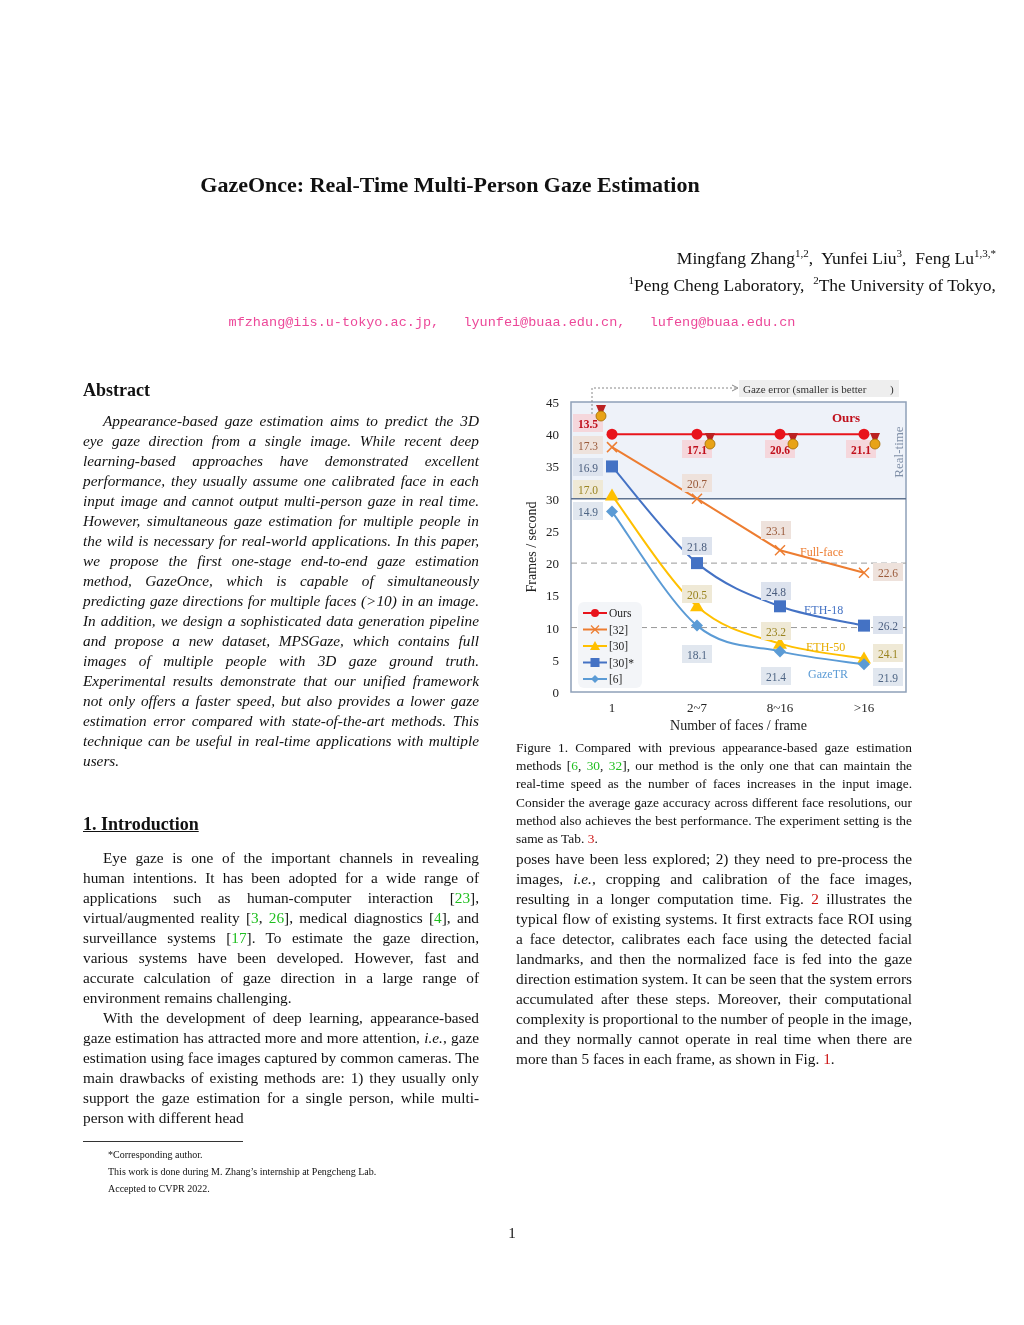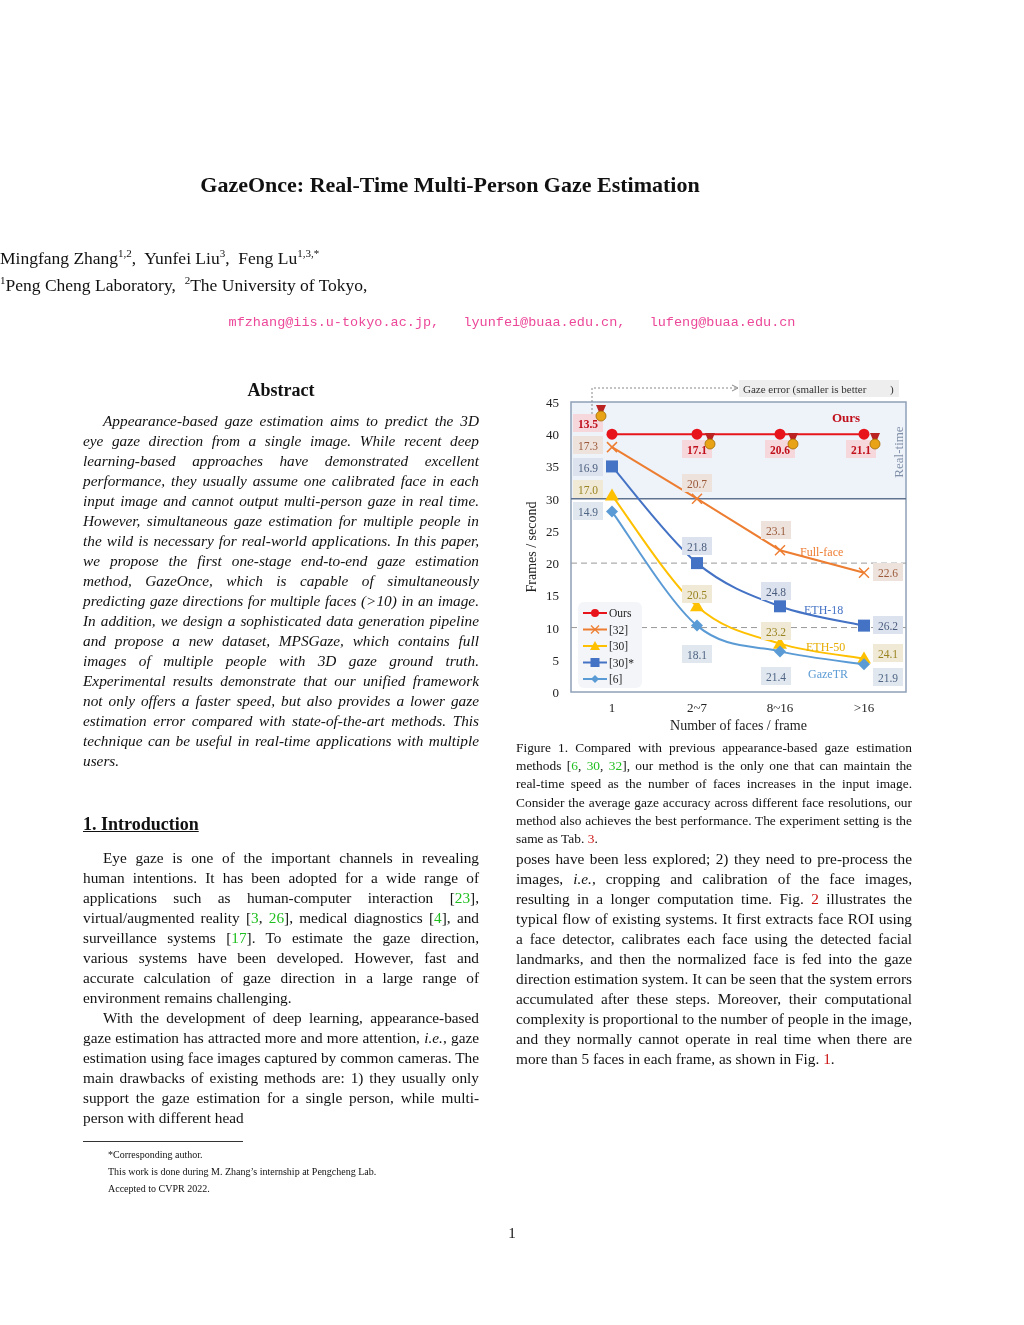--- a/index.html
+++ b/index.html
@@ -1,24 +1,24 @@
 <!DOCTYPE html>
 <html><head>
 <meta charset="utf-8">
 <style>
   html, body { margin: 0; padding: 0; background: #ffffff; }
   body { width: 1024px; height: 1325px; position: relative; font-family: "Liberation Serif", "DejaVu Serif", serif; color: #111; overflow: hidden; }
   .title { position: absolute; top: 172px; left: 0; width: 900px; text-align: center; font-size: 22px; font-weight: bold; }
-  .authors { position: absolute; top: 242px; left: 0; width: 996px; text-align: left; font-size: 17.5px; line-height: 22px; }
+  .authors { position: absolute; top: 242px; left: 0; width: 996px; text-align: right; font-size: 17.5px; line-height: 22px; }
   .authors sup { font-size: 11px; }
   .emails { position: absolute; top: 315px; left: 0; width: 1024px; text-align: center; font-family: "Liberation Mono", "DejaVu Sans Mono", monospace; font-size: 13.5px; color: #ec4899; word-spacing: 4px; }
   .col { position: absolute; width: 396px; font-size: 15.3px; line-height: 20px; text-align: justify; }
   .col-left { left: 83px; }
   .col-right { left: 516px; }
-  .abstract-head { position: absolute; top: 380px; left: 83px; width: 396px; text-align: center; font-weight: bold; font-size: 18px; }
+  .abstract-head { position: absolute; top: 380px; left: 83px; width: 396px; font-weight: bold; font-size: 18px; }
   .abstract { top: 411px; font-style: italic; }
   .abstract p, .intro p, .rtext p { margin: 0; text-indent: 20px; }
   .sec-head { position: absolute; top: 814px; left: 83px; font-weight: bold; font-size: 18px; text-decoration: underline; }
   .intro { top: 848px; }
   .footnote-rule { position: absolute; top: 1141px; left: 83px; width: 160px; border-top: 1px solid #333; }
   .footnote { position: absolute; top: 1146px; left: 108px; width: 380px; font-size: 10px; line-height: 17px; }
   .caption { top: 739px; font-size: 13.4px; line-height: 18.2px; }
   .rtext { top: 849px; }
   .cite-g { color: #1fbf1f; }
   .cite-r { color: #cc1111; }

